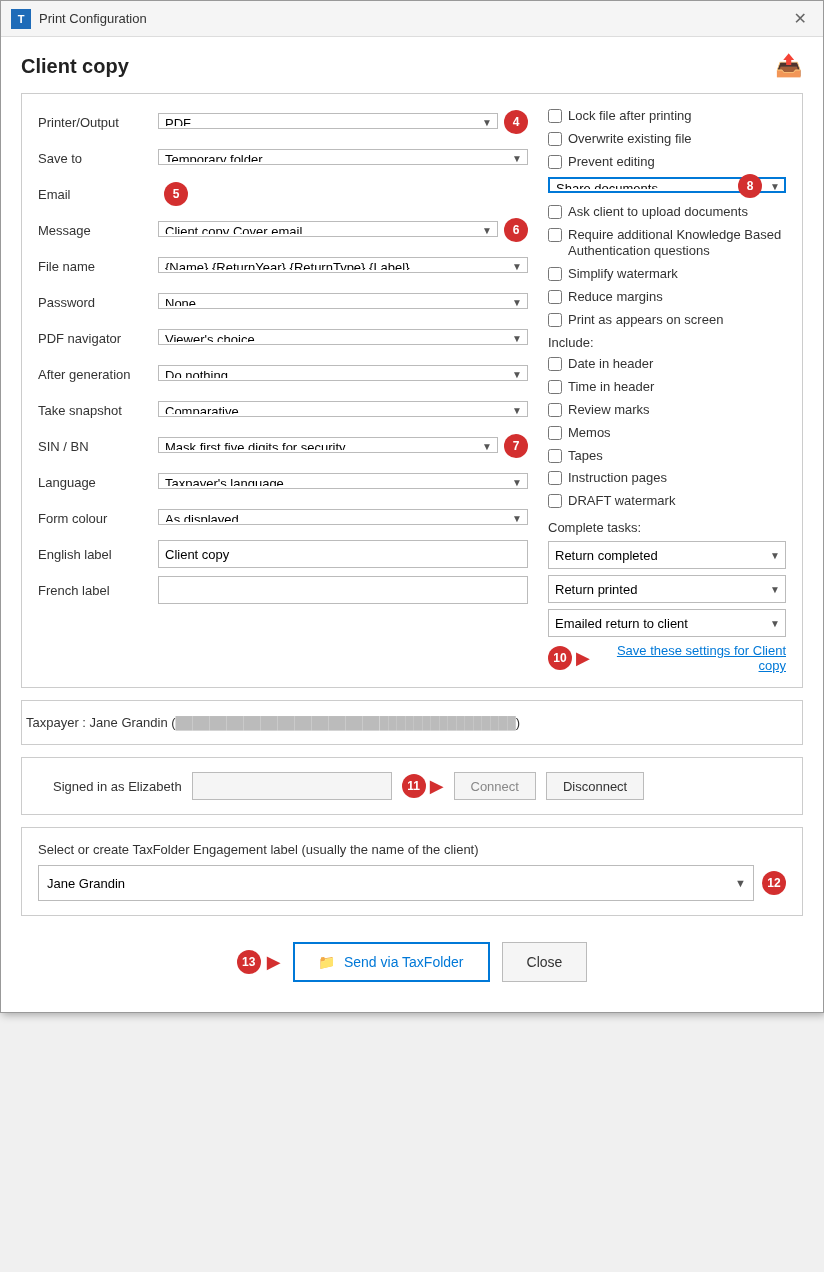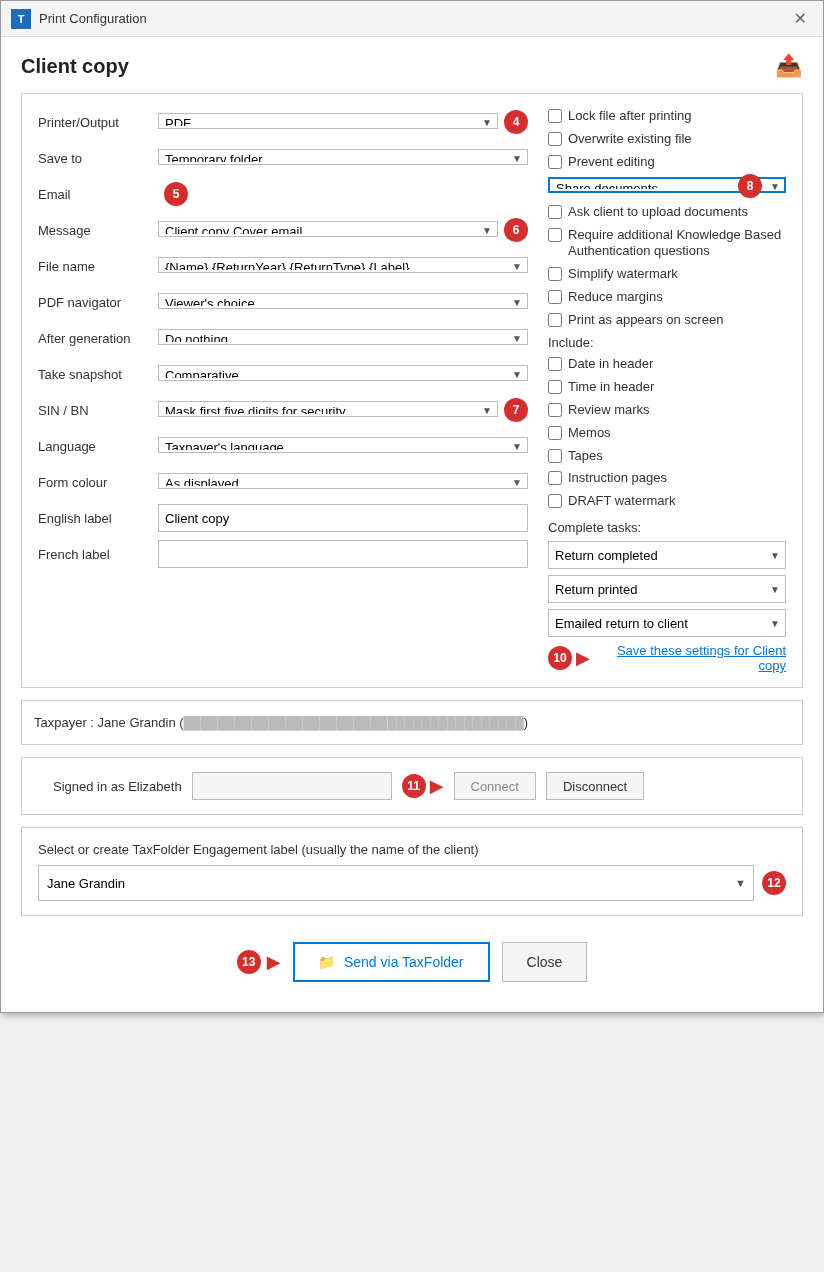--- a/index.html
+++ b/index.html
@@ -239,21 +239,21 @@
     }
     .save-link {
       color: #0078d7;
       text-decoration: underline;
       cursor: pointer;
       font-size: 13px;
     }
 
     .taxpayer-section {
       border: 1px solid #ccc;
-      padding: 14px 12px;
+      padding: 14px 4px;
       margin-bottom: 12px;
       display: flex;
       align-items: flex-start;
     }
     .taxpayer-text {
       font-size: 13px;
       color: #333;
     }
     .blurred-text {
       color: #bbb;
@@ -453,20 +453,28 @@
 
           <div class="form-row">
             <span class="form-label">File name</span>
             <div class="select-wrapper">
               <select>
                 <option>{Name} {ReturnYear} {ReturnType} {Label}</option>
               </select>
             </div>
           </div>
 
+          <div class="form-row">
+            <span class="form-label">Password</span>
+            <div class="select-wrapper">
+              <select>
+                <option>None</option>
+              </select>
+            </div>
+          </div>
 
           <div class="form-row">
             <span class="form-label">PDF navigator</span>
             <div class="select-wrapper">
               <select>
                 <option>Viewer's choice</option>
               </select>
             </div>
           </div>
 

